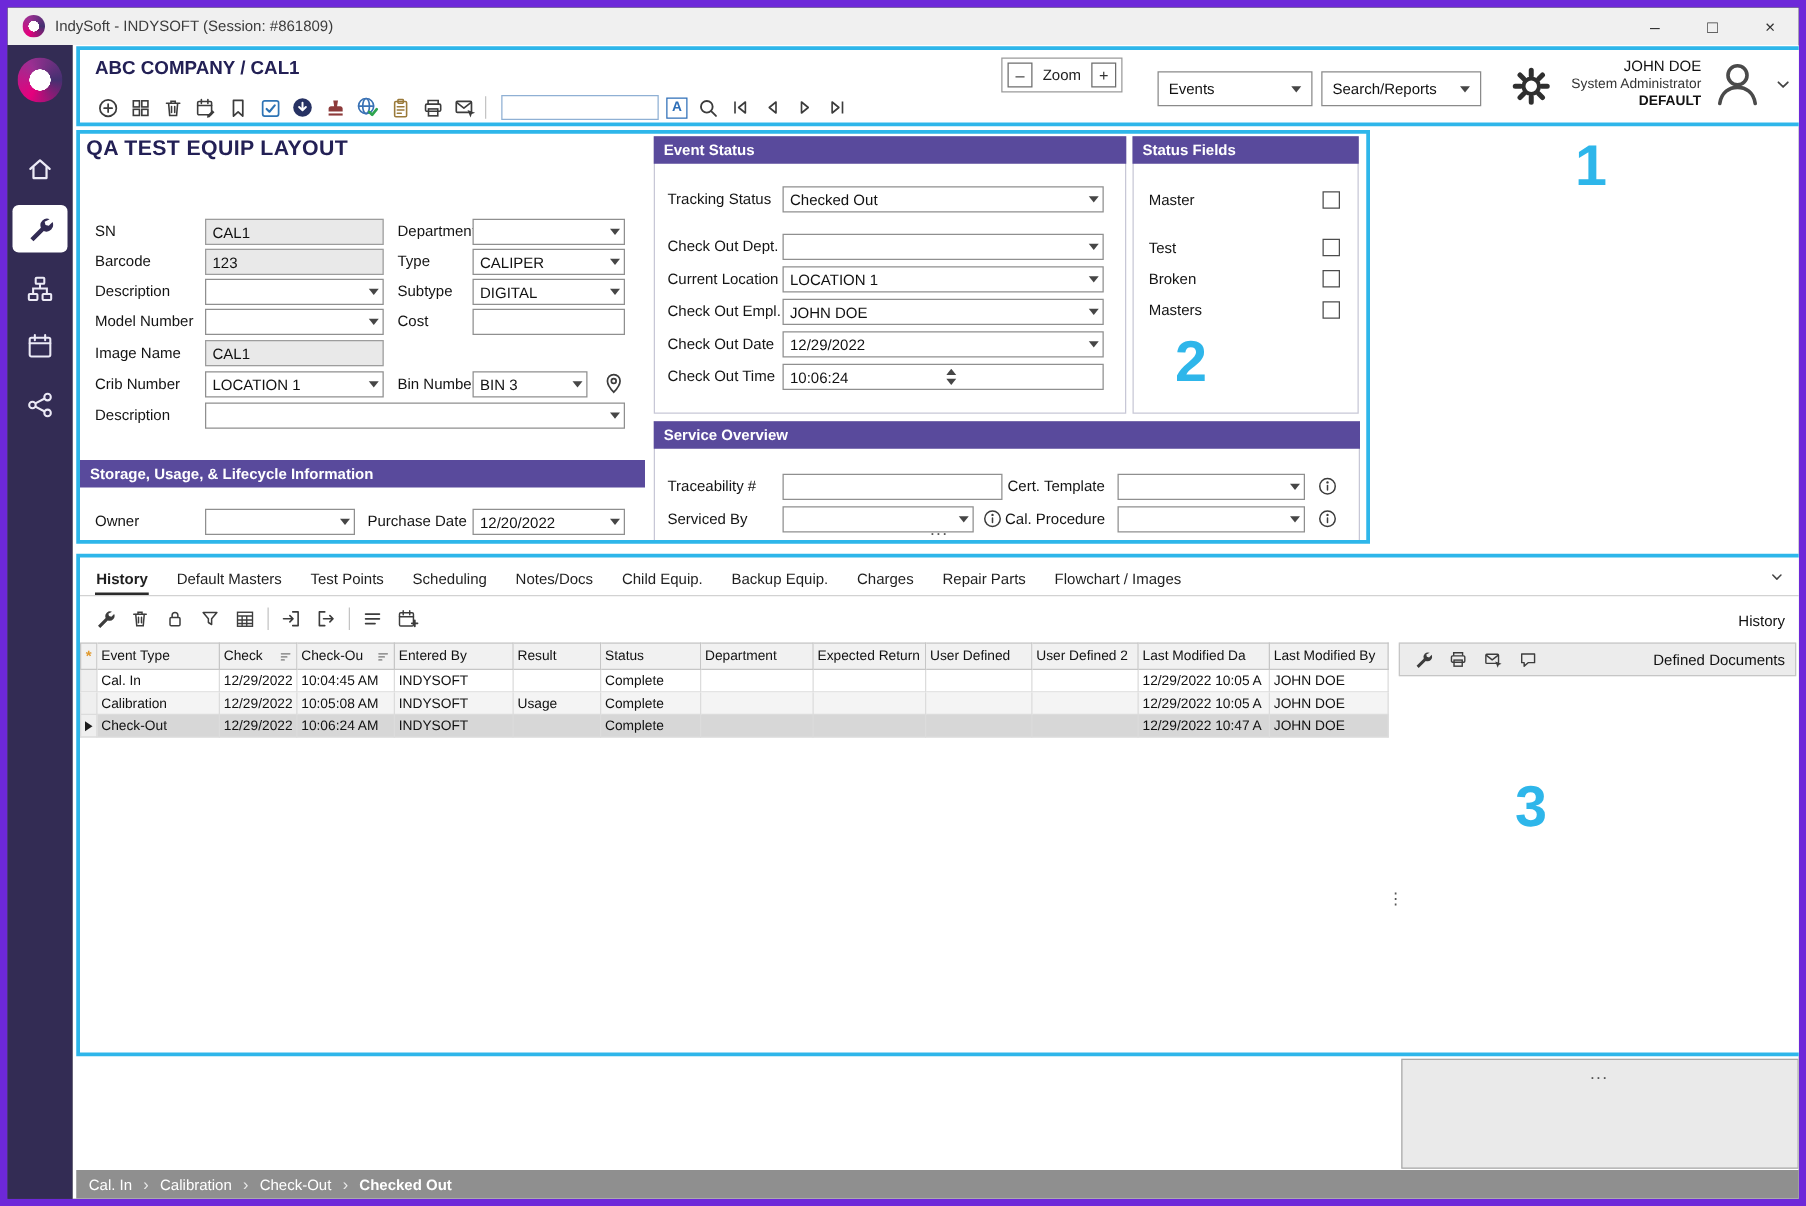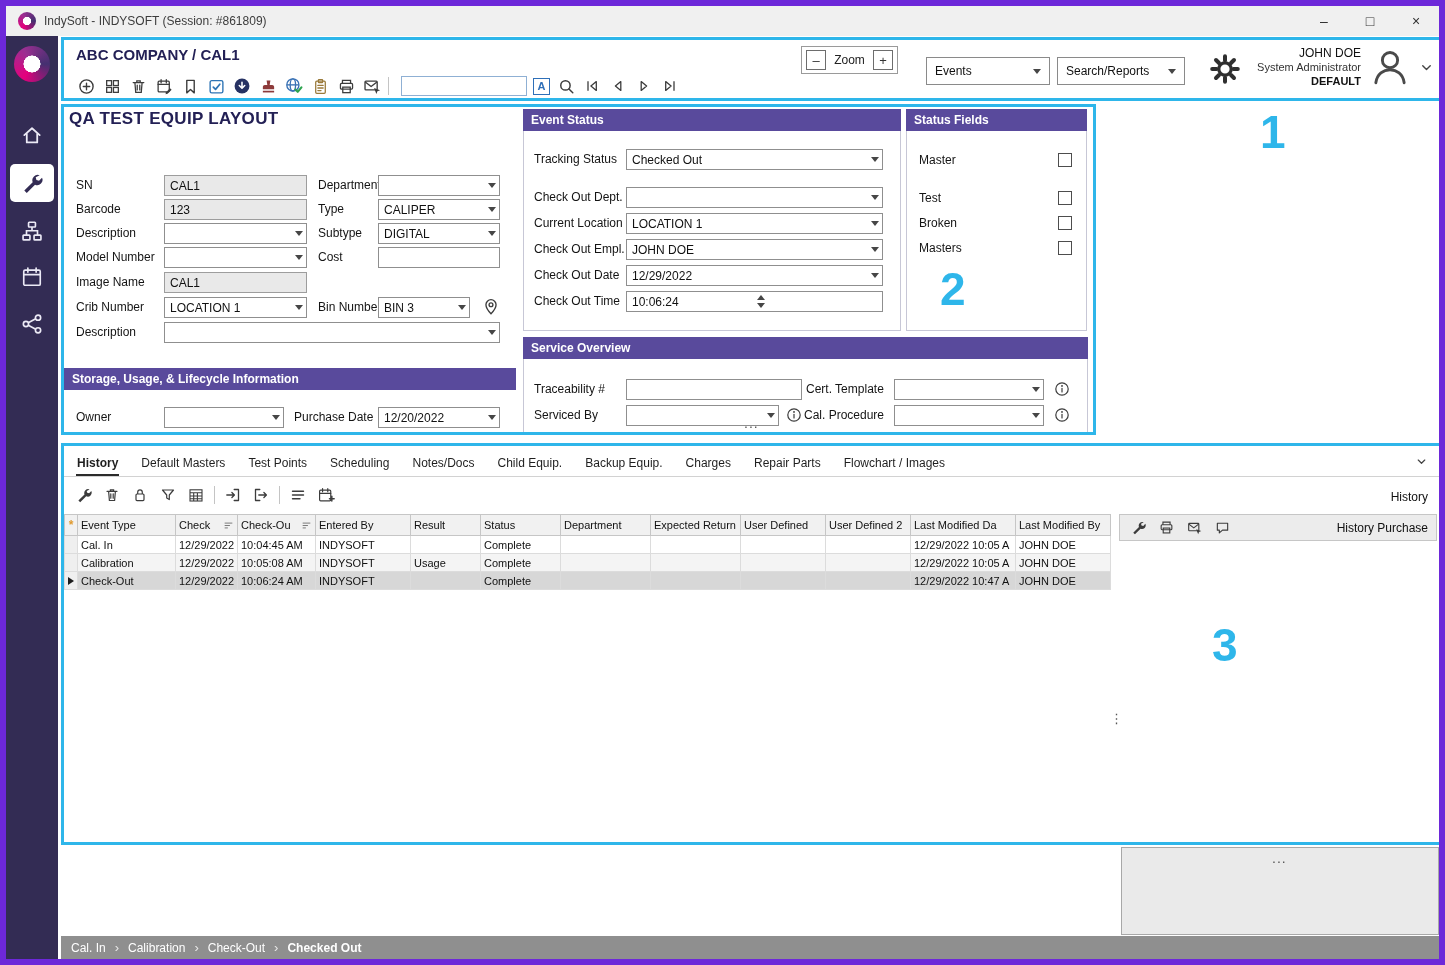--- a/index.html
+++ b/index.html
@@ -833,21 +833,21 @@
       <span class="tbtn">
           <svg class="ic" width="15" height="15" viewBox="0 0 16 16">
             <use href="#s-mail-cursor"></use>
           </svg>
         </span>
       <span class="tbtn">
           <svg class="ic" width="15" height="15" viewBox="0 0 16 16">
             <use href="#s-comment"></use>
           </svg>
         </span>
-      <span class="docs-lbl">History Purchase</span>
+      <span class="docs-lbl">Defined Documents</span>
     </div>
   </div>
 
   <div class="gray-panel">
     <span class="dots-h" style="left:150px;top:2px">...</span>
   </div>
 
   <div class="statusbar">
     <span>Cal. In</span>
     <span class="sb-sep">›</span>

